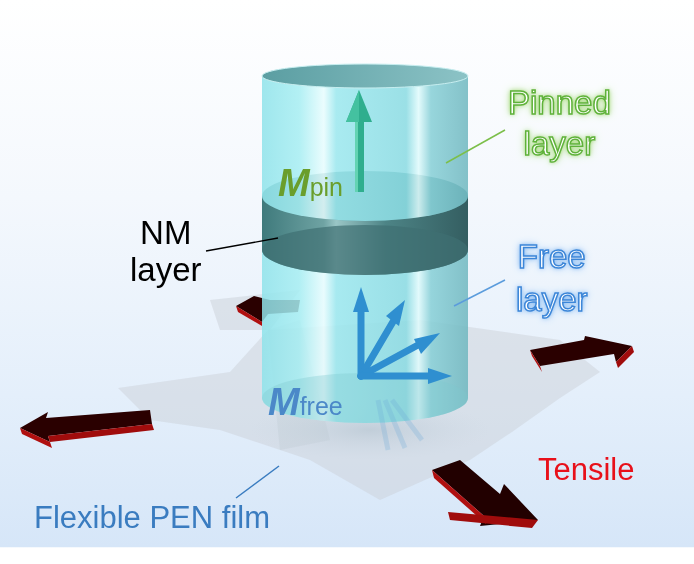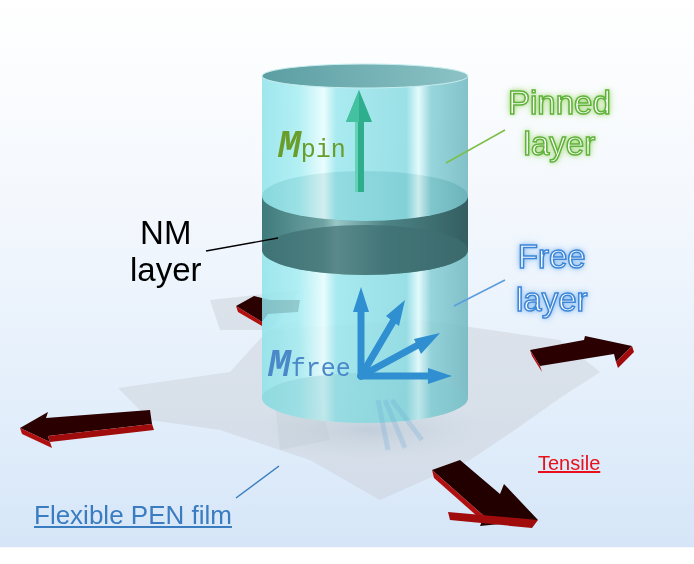--- a/index.html
+++ b/index.html
@@ -8,23 +8,23 @@
     background:linear-gradient(180deg,#ffffff 0%,#f4f8fd 35%,#e4effb 70%,#d6e6f8 97%,#ffffff 97.1%,#ffffff 100%);}
   svg#art{position:absolute;left:0;top:0;}
   .lbl{position:absolute;white-space:nowrap;line-height:1;}
   .glow-green{color:#fff;font-size:33px;text-align:center;
     -webkit-text-stroke:1.5px #5fb23a;
     text-shadow:0 0 4px #8fd05a,0 0 8px #a7dc7a;}
   .glow-blue{color:#fff;font-size:33px;text-align:center;
     -webkit-text-stroke:1.5px #3c86d8;
     text-shadow:0 0 4px #6aa9ef,0 0 8px #8fc0f3;}
   .black{color:#000;font-size:33px;text-align:center;line-height:1.13;}
-  .film{color:#3a7cc0;font-size:26px;text-decoration:underline;}
-  .strain{color:#e8101a;font-size:20px;text-align:left;line-height:1.15;text-decoration:underline;}
-  .mlabel{font-family:Liberation Mono, monospace;}
+  .film{color:#3a7cc0;font-size:31px;}
+  .strain{color:#e8101a;font-size:31px;text-align:left;line-height:1.15;}
+  .mlabel{font-family:Liberation Sans, sans-serif;margin-top:36px;}
   .mlabel .big{font-style:italic;font-weight:bold;font-size:38px;}
   .mlabel .sub{font-size:25px;}
 </style>
 </head>
 <body>
 
 <div id="stage">
   <svg id="art" width="694" height="564" viewBox="0 0 694 564">
     <defs>
       <linearGradient id="cylBody" x1="0" x2="1" y1="0" y2="0">

